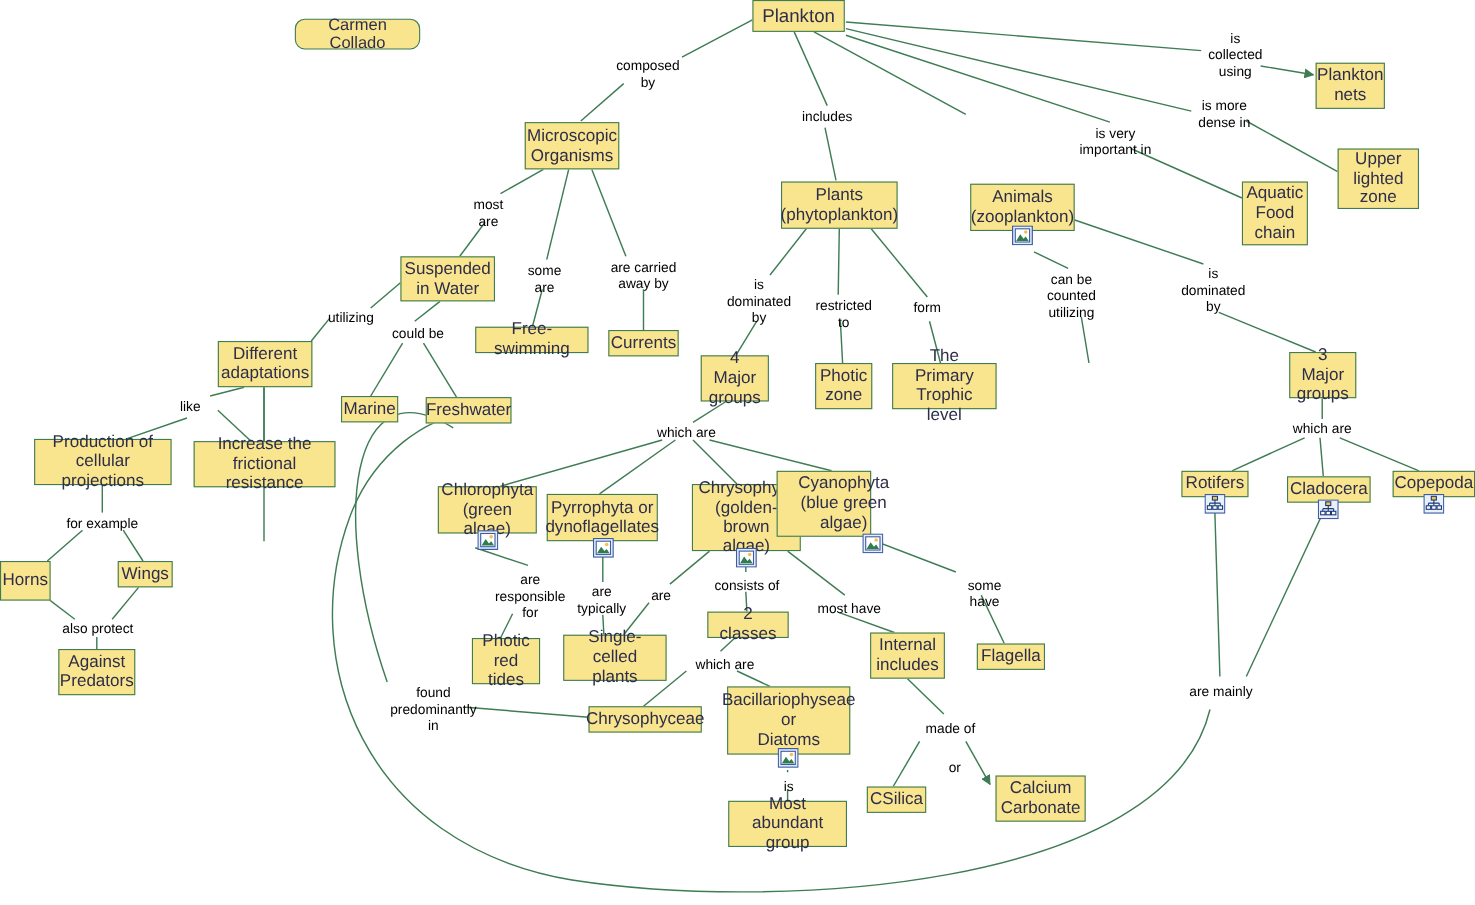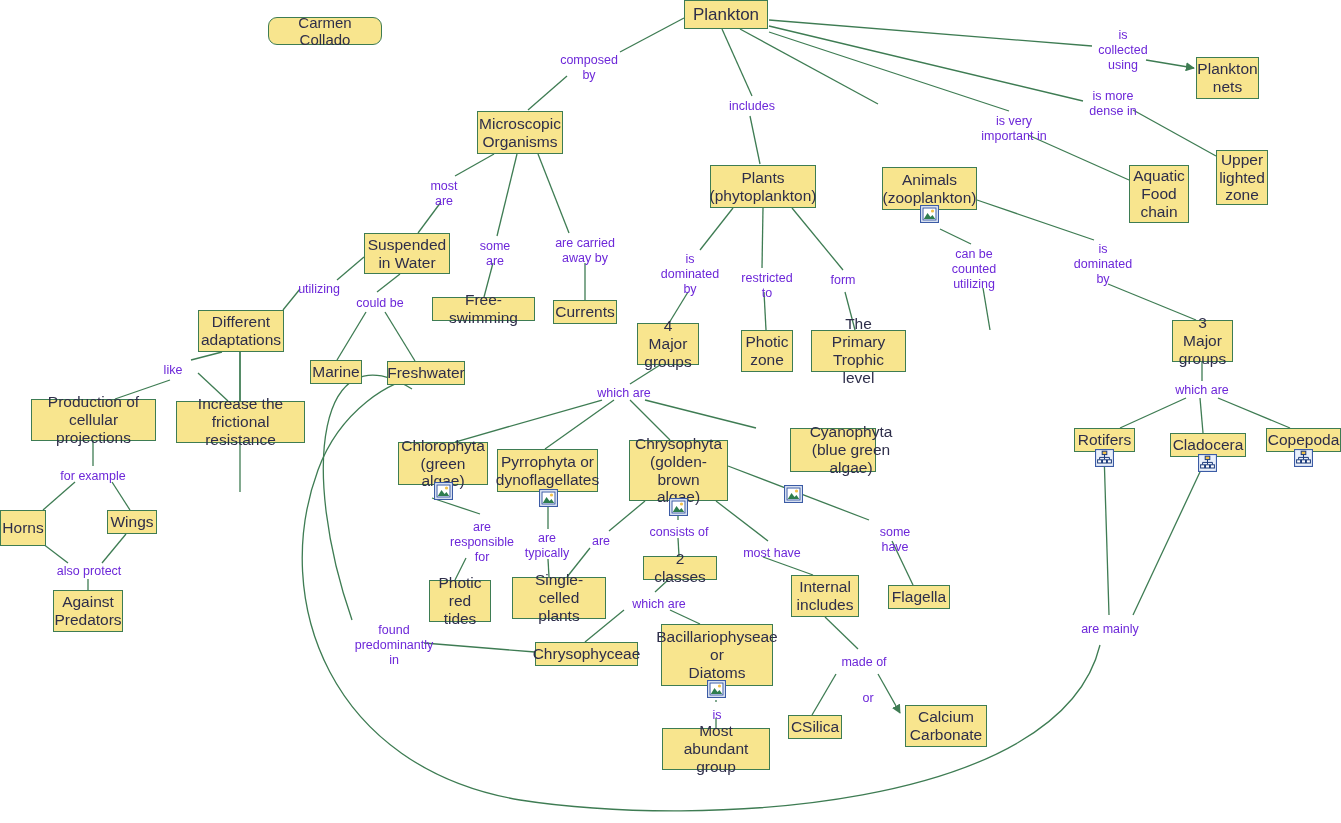--- a/index.html
+++ b/index.html
@@ -26,21 +26,21 @@
     z-index:5;
   }
   .node.root{font-size:17px;}
   .node.author{
     border-radius:9px;
     font-size:15px;
     background:#F8E58E;
   }
   .label{
     position:absolute;
-    color:#6d28d9;
+    color:#000000;
     font-size:12.5px;
     line-height:1.18;
     text-align:center;
     white-space:pre-line;
     z-index:4;
     pointer-events:none;
   }
   .badge{
     position:absolute;
     width:19px;height:18px;
@@ -184,21 +184,21 @@
     <svg viewBox="0 0 19 18">
         <rect x="0.5" y="0.5" width="18" height="17" fill="#E8EEF8" stroke="#3B5BA5" stroke-width="1.2"></rect>
         <rect x="3" y="3" width="13" height="12" fill="#FFFFFF" stroke="#3B5BA5" stroke-width="1"></rect>
         <circle cx="12.5" cy="6" r="1.6" fill="#F2C14A"></circle>
         <path d="M3.8 14 L7.5 8 L10.5 12 L12.5 10 L15.2 14 Z" fill="#2E7D4F"></path>
       </svg>
   </span>
 
   <div class="node" style="left:1196px;top:57px;width:63px;height:42px;">Plankton
 nets</div>
-  <div class="node" style="left:1216px;top:135px;width:52px;height:55px;margin-top:15px;">Upper
+  <div class="node" style="left:1216px;top:135px;width:74px;height:55px;">Upper
 lighted
 zone</div>
   <div class="node" style="left:1129px;top:165px;width:60px;height:58px;">Aquatic
 Food
 chain</div>
 
   <div class="node" style="left:364px;top:233px;width:86px;height:41px;">Suspended
 in Water</div>
   <div class="node" style="left:432px;top:297px;width:103px;height:24px;">Free-swimming</div>
   <div class="node" style="left:553px;top:300px;width:64px;height:24px;">Currents</div>
@@ -251,21 +251,21 @@
 algae)</div>
   <span class="badge" style="left:669px;top:498px;">
     <svg viewBox="0 0 19 18">
         <rect x="0.5" y="0.5" width="18" height="17" fill="#E8EEF8" stroke="#3B5BA5" stroke-width="1.2"></rect>
         <rect x="3" y="3" width="13" height="12" fill="#FFFFFF" stroke="#3B5BA5" stroke-width="1"></rect>
         <circle cx="12.5" cy="6" r="1.6" fill="#F2C14A"></circle>
         <path d="M3.8 14 L7.5 8 L10.5 12 L12.5 10 L15.2 14 Z" fill="#2E7D4F"></path>
       </svg>
   </span>
 
-  <div class="node" style="left:790px;top:428px;width:86px;height:44px;padding-left:42px;">Cyanophyta
+  <div class="node" style="left:706px;top:428px;width:86px;height:60px;padding-left:42px;">Cyanophyta
 (blue green
 algae)</div>
   <span class="badge" style="left:784px;top:485px;">
     <svg viewBox="0 0 19 18">
         <rect x="0.5" y="0.5" width="18" height="17" fill="#E8EEF8" stroke="#3B5BA5" stroke-width="1.2"></rect>
         <rect x="3" y="3" width="13" height="12" fill="#FFFFFF" stroke="#3B5BA5" stroke-width="1"></rect>
         <circle cx="12.5" cy="6" r="1.6" fill="#F2C14A"></circle>
         <path d="M3.8 14 L7.5 8 L10.5 12 L12.5 10 L15.2 14 Z" fill="#2E7D4F"></path>
       </svg>
   </span>

